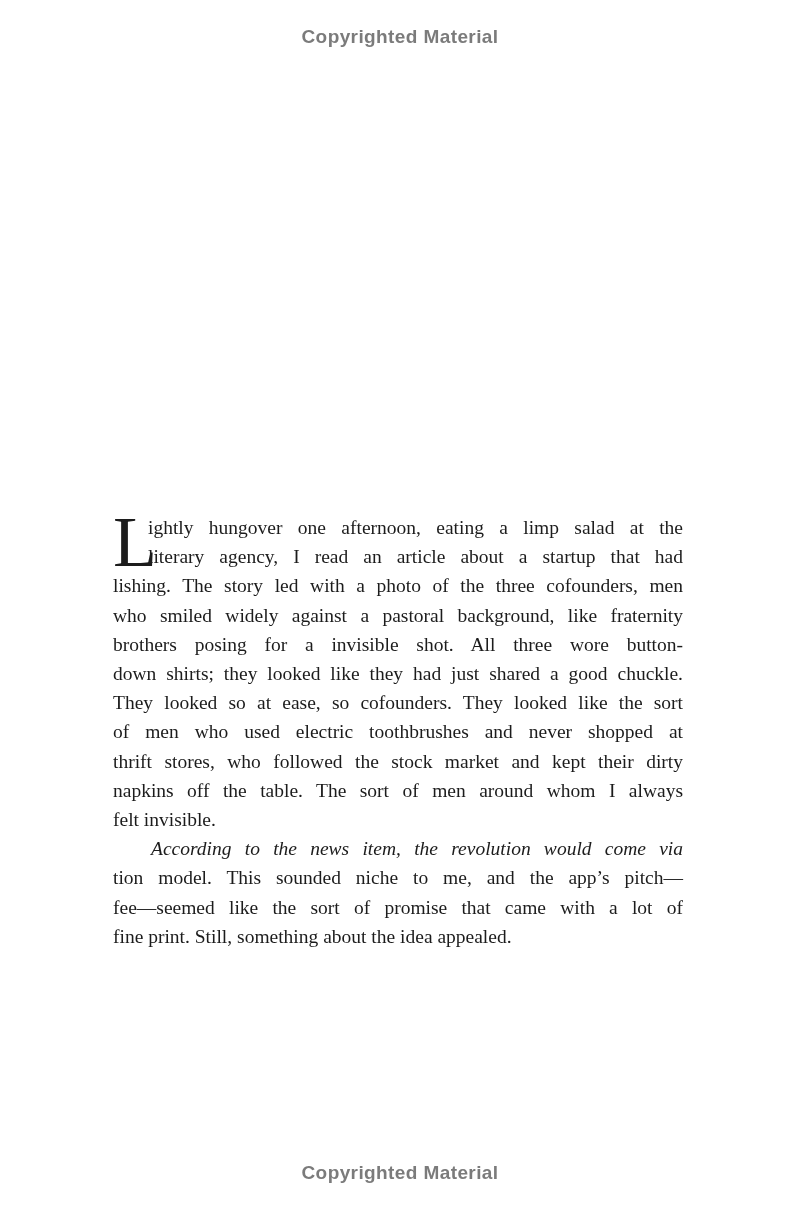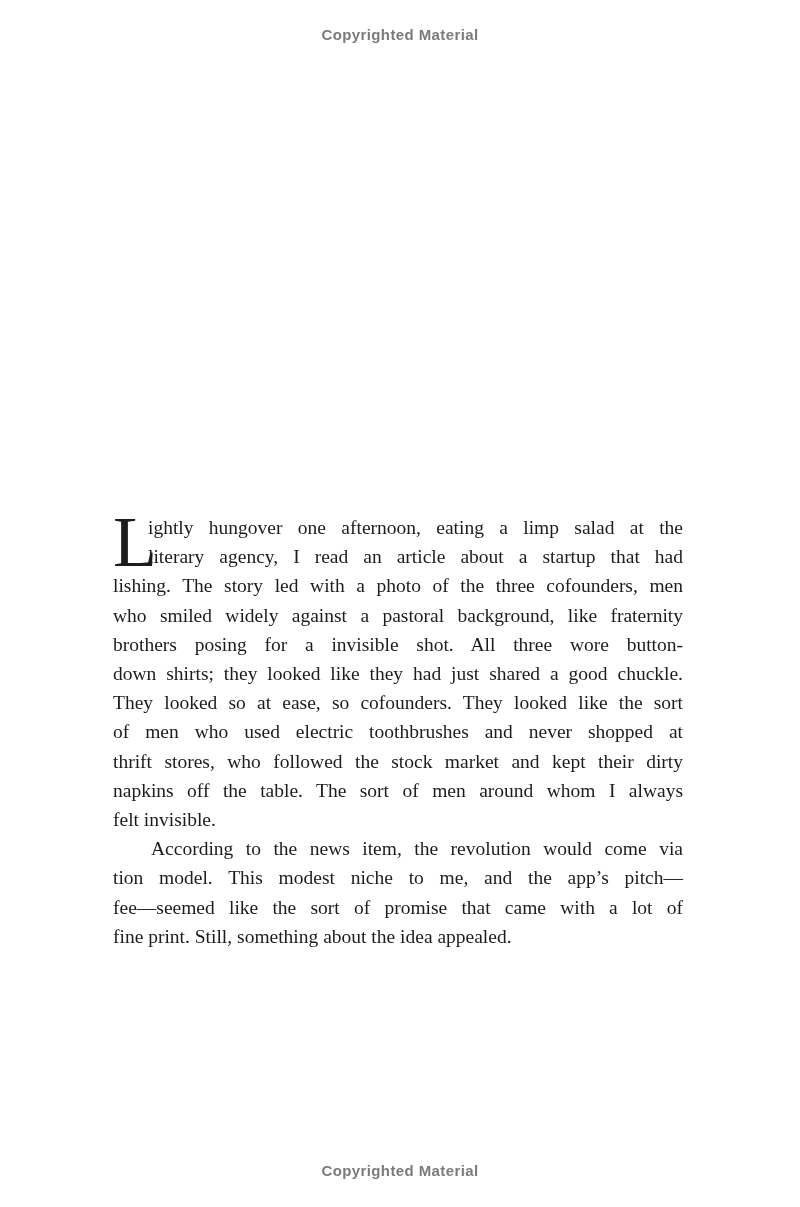--- a/index.html
+++ b/index.html
@@ -15,21 +15,21 @@
     overflow: hidden;
     font-family: "Liberation Serif", "DejaVu Serif", serif;
   }
   .notice {
     position: absolute;
     left: 0;
     width: 100%;
     text-align: center;
     font-family: "Liberation Sans", "DejaVu Sans", sans-serif;
     font-weight: bold;
-    font-size: 15px;
+    font-size: 19px;
     letter-spacing: 0.4px;
     color: var(--notice, #7b7b7b);
   }
   .notice.top { top: 26px; }
   .notice.bottom { top: 1162px; }
 
   .text-block {
     position: absolute;
     left: 113px;
     top: 513px;
@@ -49,20 +49,21 @@
     white-space: normal;
   }
   .line.para-end {
     text-align-last: left;
   }
   .line.dropcap-offset {
     padding-left: 35px;
   }
   .line.para-indent {
     padding-left: 38px;
+    font-style: italic;
   }
   .dropcap {
     position: absolute;
     left: 0;
     top: -7px;
     font-size: 72px;
     line-height: 72px;
     color: var(--ink, #1c1c1c);
   }
 </style>
@@ -85,21 +86,21 @@
       <div class="line">down shirts; they looked like they had just shared a good chuckle.</div>
       <div class="line">They looked so at ease, so cofounders. They looked like the sort</div>
       <div class="line">of men who used electric toothbrushes and never shopped at</div>
       <div class="line">thrift stores, who followed the stock market and kept their dirty</div>
       <div class="line">napkins off the table. The sort of men around whom I always</div>
       <div class="line para-end">felt invisible.</div>
     </div>
 
     <div class="paragraph">
       <div class="line para-indent">According to the news item, the revolution would come via</div>
-      <div class="line">tion model. This modest niche to me, and the app’s pitch—</div>
+      <div class="line">tion model. This sounded niche to me, and the app’s pitch—</div>
       <div class="line">fee—seemed like the sort of promise that came with a lot of</div>
       <div class="line para-end">fine print. Still, something about the idea appealed.</div>
     </div>
 
   </div>
 
   <div class="notice bottom">Copyrighted Material</div>
 
 </div>
 

